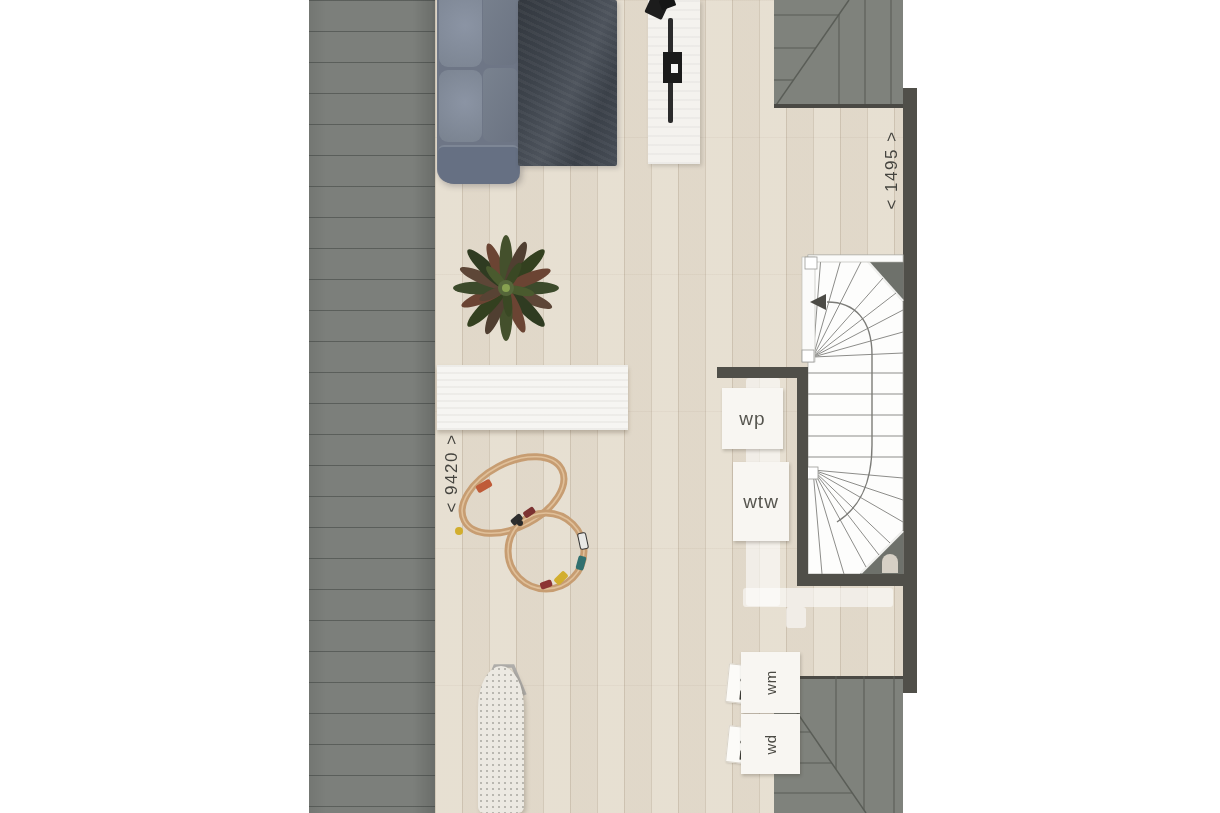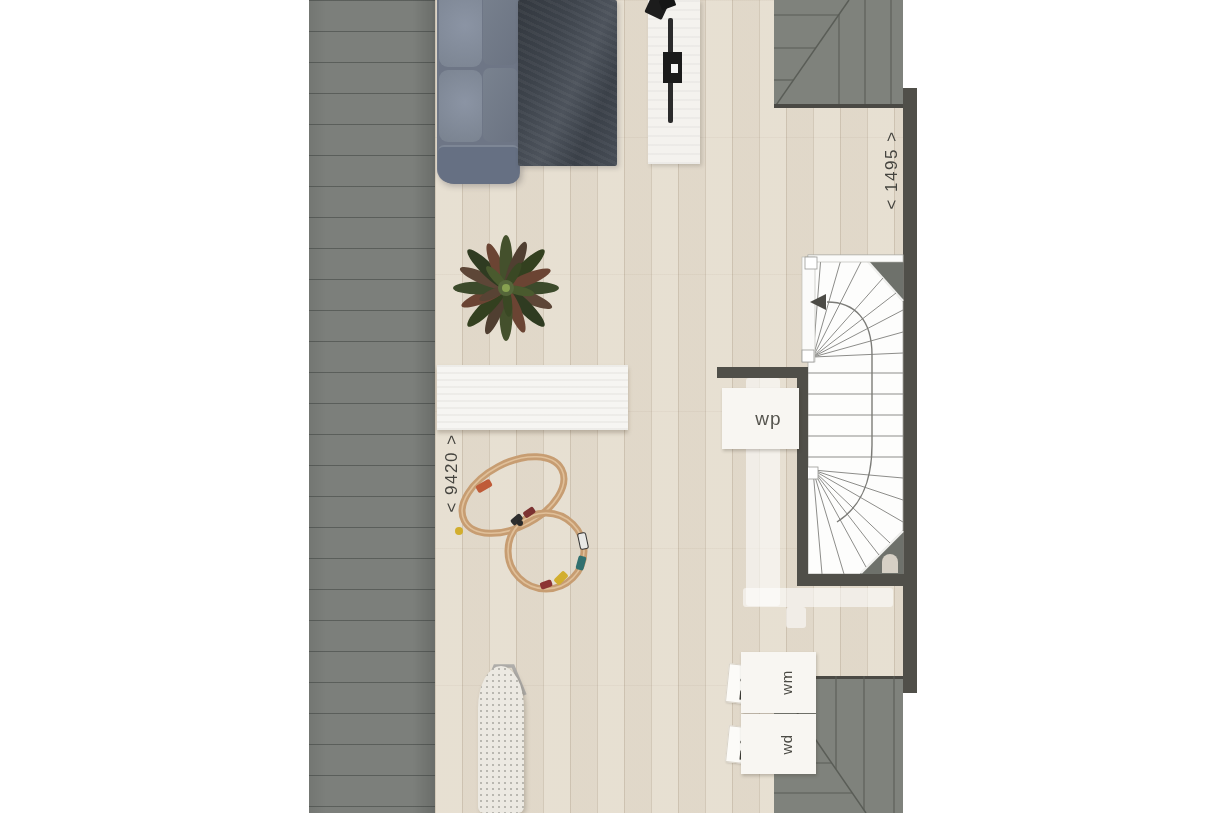--- a/index.html
+++ b/index.html
@@ -33,21 +33,20 @@
 
   
   .duct{background:rgba(255,255,255,.55);border-radius:3px;}
 
   
   .unit{
     background:#f8f6f2;
     box-shadow:1px 2px 3px rgba(60,50,40,.25);
     display:flex;align-items:center;justify-content:center;
     color:#56554f;
-    padding-left:16px;
   }
   .unit-label{font-size:19px;letter-spacing:1px;}
   .unit-label-rot{font-size:15px;letter-spacing:.5px;transform:rotate(-90deg);white-space:nowrap;color:#4b4a44;}
   .door{
     background:#fcfbf8;border:1px solid #d9d3c8;
     box-shadow:1px 1px 2px rgba(60,50,40,.2);
     transform:rotate(6deg);
   }
   .door .knob{position:absolute;right:1px;top:13px;width:3px;height:3px;background:#3c3b36;border-radius:50%;}
   .door .hinge{position:absolute;right:1px;bottom:3px;width:2px;height:9px;background:#3c3b36;}
@@ -271,20 +270,23 @@
 
     <rect x="0" y="117" width="11" height="219" fill="#504f49"></rect>
     <rect x="0" y="324" width="120" height="12" fill="#504f49"></rect>
     <path d="M85,323 v-11 a8,8 0 0 1 16,0 v11 z" fill="#d6d0c5"></path>
   </svg>
 
   <div class="abs unit" style="left:722px;top:388px;width:61px;height:61px">
     <span class="unit-label">wp</span>
   </div>
 
+  <div class="abs unit" style="left:733px;top:462px;width:56px;height:79px">
+    <span class="unit-label">wtw</span>
+  </div>
 
   <div class="abs door" style="left:727px;top:664px;width:16px;height:37px">
     <div class="knob"></div>
     <div class="hinge"></div>
   </div>
   <div class="abs unit" style="left:741px;top:652px;width:59px;height:61px">
     <span class="unit-label-rot">wm</span>
   </div>
 
   <div class="abs door" style="left:727px;top:726px;width:16px;height:35px">

